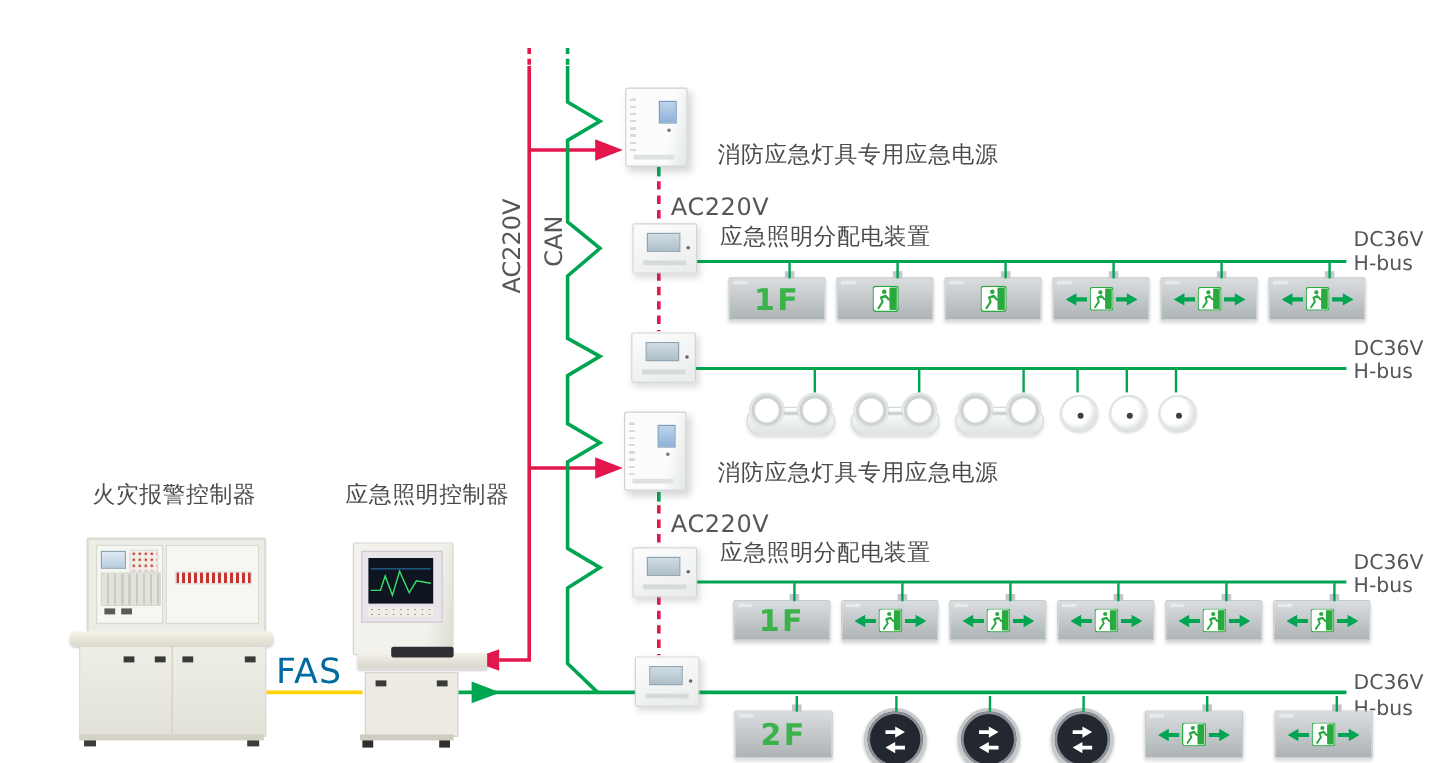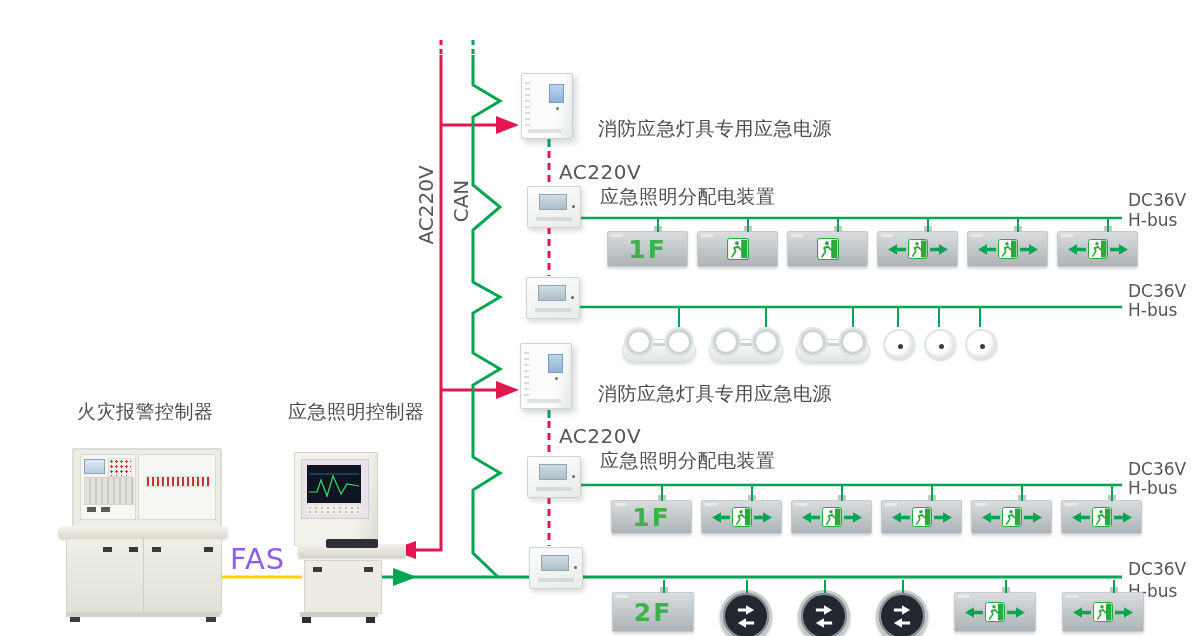--- a/index.html
+++ b/index.html
@@ -235,21 +235,21 @@
       <div class="part pc-h" style="left:8px;"></div>
       <div class="part pc-h" style="right:8px;"></div>
     </div>
     <div class="part pc-base"></div>
     <div class="part pc-foot" style="left:16px;"></div>
     <div class="part pc-foot" style="left:80px;"></div>
   </div>
 
   <div class="lbl" style="left:77px;top:399px;">火灾报警控制器</div>
   <div class="lbl" style="left:288px;top:399px;">应急照明控制器</div>
-  <div class="lbl" style="left:230px;top:542px;font-size:29px;color:#8b5cf6;letter-spacing:1px;">FAS</div>
+  <div class="lbl" style="left:230px;top:542px;font-size:29px;color:#0369a1;letter-spacing:1px;">FAS</div>
 
   <div class="psu" style="left:521px;top:73px;">
     <div class="vents"></div>
     <div class="scr"></div>
     <div class="dot"></div>
     <div class="strip"></div>
   </div>
   <div class="psu" style="left:520px;top:343px;">
     <div class="vents"></div>
     <div class="scr"></div>

